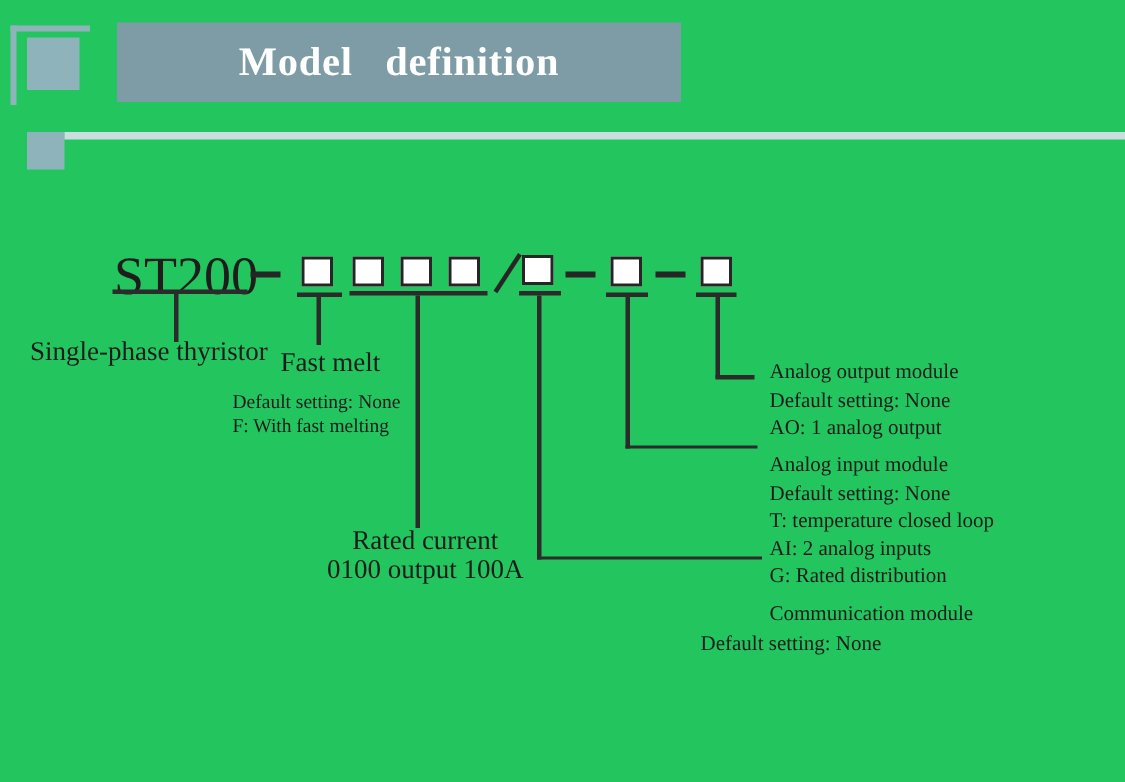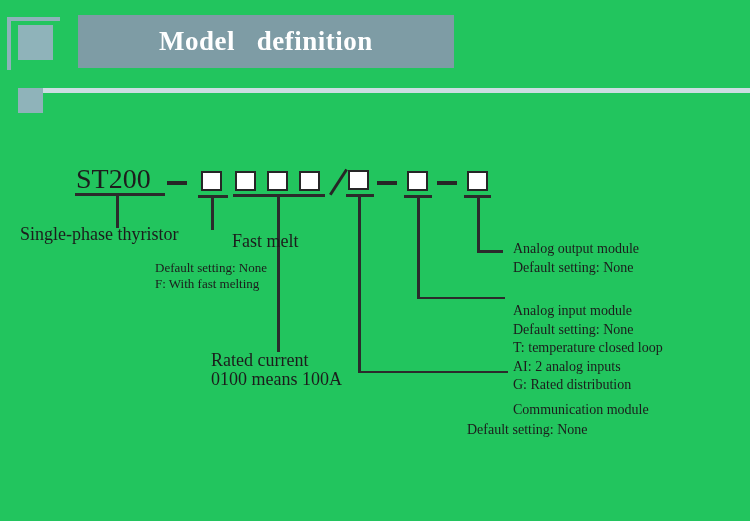--- a/index.html
+++ b/index.html
@@ -32,38 +32,38 @@
     position:absolute;left:18px;top:88px;width:25px;height:25px;
     background:#8fb3ba;
   }
   .thin-divider{
     position:absolute;left:43px;top:88px;width:707px;height:5px;
     background:#ccdde2;
   }
   
   .model-code{
     position:absolute;left:76px;top:163px;
-    font-size:28px;color:#1d1d1d;letter-spacing:0px;
+    font-size:36px;color:#1d1d1d;letter-spacing:0px;
   }
   .fbox{
     position:absolute;width:17px;height:16px;
     border:2.5px solid #262626;background:#ffffff;
   }
   .hline{position:absolute;height:2.5px;background:#2b2b2b;}
   .vline{position:absolute;width:2.5px;background:#2b2b2b;}
   .dash{position:absolute;width:20px;height:4px;background:#262626;}
   .slash{
     position:absolute;left:337px;top:167px;width:2.5px;height:30px;
     background:#262626;transform:rotate(33deg);
   }
   
   .lbl{position:absolute;font-size:18px;line-height:19px;color:#1c1c1c;}
   .lbl-sm{position:absolute;font-size:13px;line-height:15.5px;color:#1c1c1c;}
   .lbl-md{position:absolute;font-size:14px;line-height:18.5px;color:#1c1c1c;margin-top:36px;}
-  .center{}
+  .center{text-align:center;}
 </style>
 </head>
 <body>
 
 <div id="stage">
 
   <div class="corner-bracket"></div>
   <div class="accent-square-large"></div>
   <div class="banner">
     <span>Model   definition</span>
@@ -105,34 +105,35 @@
 
   <div class="fbox" style="left:467px;top:171px;"></div>
   <div class="hline" style="left:464px;top:195px;width:27px;"></div>
   <div class="vline" style="left:477px;top:198px;height:54px;"></div>
   <div class="hline" style="left:477px;top:250px;width:26px;"></div>
 
   <div class="lbl" style="left:20px;top:225px;">
     <div>Single-phase thyristor</div>
   </div>
 
-  <div class="lbl" style="left:187px;top:232px;margin-left:45px;">Fast melt</div>
+  <div class="lbl" style="left:187px;top:232px;">Fast melt</div>
   <div class="lbl-sm" style="left:155px;top:260px;">
     <div>Default setting: None</div>
     <div>F: With fast melting</div>
   </div>
 
   <div class="lbl center" style="left:211px;top:351px;width:145px;">
     <div>Rated current</div>
-    <div>0100 means 100A</div>
+    <div>0100 output 100A</div>
   </div>
 
   <div class="lbl-md" style="left:513px;top:204px;">
     <div>Analog output module</div>
     <div>Default setting: None</div>
+    <div>AO: 1 analog output</div>
   </div>
 
   <div class="lbl-md" style="left:513px;top:266px;">
     <div>Analog input module</div>
     <div>Default setting: None</div>
     <div>T: temperature closed loop</div>
     <div>AI: 2 analog inputs</div>
     <div>G: Rated distribution</div>
   </div>
 

